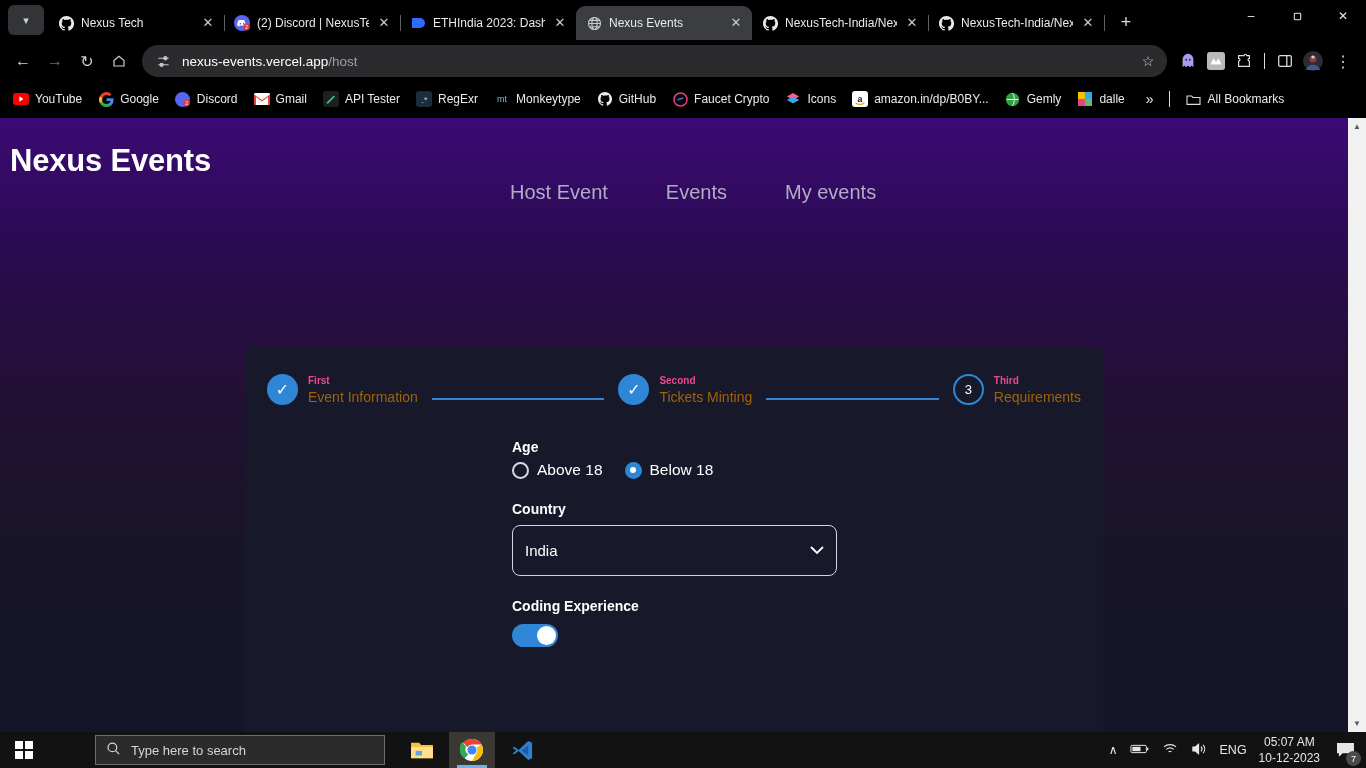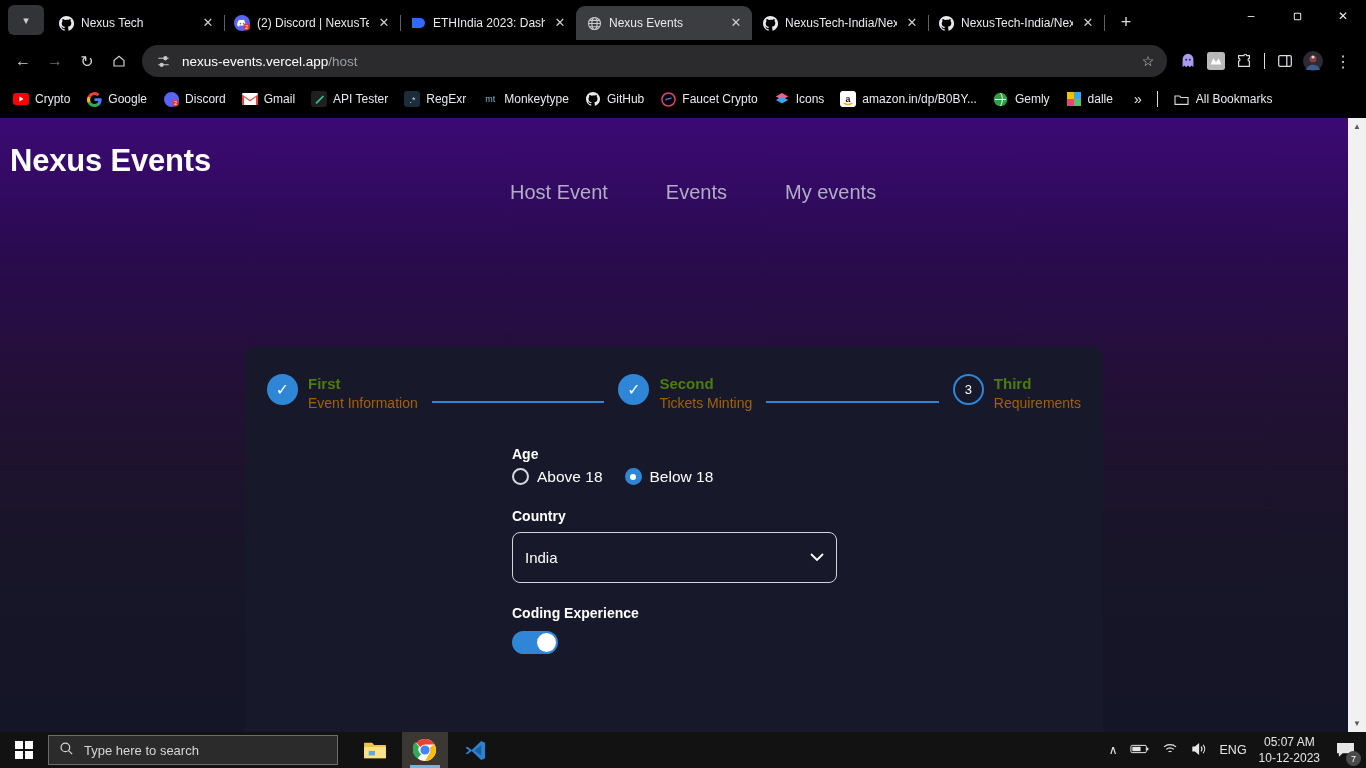--- a/index.html
+++ b/index.html
@@ -78,21 +78,21 @@
   .card {
     position: absolute; left: 245px; top: 229px; width: 858px; height: 443px;
     background: #171829; border-radius: 10px;
   }
 
   .stepper { display: flex; align-items: center; padding: 27px 22px 0 22px; }
   .step { display: flex; align-items: flex-start; gap: 10px; flex: none; }
   .circle { width: 31px; height: 31px; border-radius: 50%; display: flex; align-items: center; justify-content: center; flex:none; }
   .circle.done { background: #3086d6; color: #fff; }
   .circle.todo { border: 2px solid #3086d6; color: #ffffff; font-size: 13px; background: transparent; }
-  .steptxt .t1 { font-size: 15px; font-weight: bold; color: #4d7c0f; line-height: 1.35; }
+  .steptxt .t1 { font-size: 10px; font-weight: bold; color: #ec4899; line-height: 1.35; }
   .steptxt .t2 { font-size: 14px; color: #a16207; line-height: 1.4; }
   .connector { flex: 1; height: 2px; background: #3086d6; margin: 16px 14px 0 14px; }
 
   .form-title { text-align: center; font-size: 31px; font-weight: bold; color: #ffffff; margin-top: 26px; letter-spacing: -0.3px; }
 
   .fields { padding: 32px 0 0 267px; }
   .flabel { font-size: 14px; font-weight: bold; color: #ffffff; margin-bottom: 6px; }
   .radio-row { display: flex; align-items: center; gap: 8px; }
   .radio { width: 17px; height: 17px; border-radius: 50%; border: 2px solid #d8d8e2; display:flex; align-items:center; justify-content:center; flex:none; }
   .radio.sel { border-color: #3086d6; background: #3086d6; }
@@ -109,21 +109,21 @@
   .toggle .knob { position: absolute; right: 2px; top: 2px; width: 19px; height: 19px; border-radius: 50%; background: #fff; }
 
   .scrollbar { position: absolute; right: 0; top: 0; width: 18px; height: 614px; background: #f1f1f1; }
   .sb-arrow { height: 17px; display:flex; align-items:center; justify-content:center; color:#5a5a5a; font-size:8px; }
   .sb-arrow.bot { position: absolute; bottom: 0; left:0; right:0; }
 
   
   .taskbar { position: absolute; left:0; bottom:0; width: 1366px; height: 36px; background: #121212; display: flex; align-items: center; }
   .start { width: 48px; height: 36px; display: flex; align-items: center; justify-content: center; }
   .searchbox { width: 290px; height: 30px; background: #2b2b2b; border: 1px solid #6d6d6d; display: flex; align-items: center;
-               gap: 10px; padding: 0 10px; color: #d6d6d6; font-size: 13px; }
+               gap: 10px; padding: 0 10px; color: #d6d6d6; font-size: 13px; margin-left: 47px; }
   .tb-apps { display: flex; align-items: center; margin-left: 14px; gap: 4px; }
   .tb-app { width: 46px; height: 36px; display: flex; align-items: center; justify-content: center; position: relative; }
   .tb-app.active { background: #3b3732; }
   .tb-app.active::after { content:''; position:absolute; bottom:0; left:8px; right:8px; height:3px; background:#6fb3e8; }
   .tray { margin-left: auto; display: flex; align-items: center; gap: 12px; padding-right: 8px; color: #e6e6e6; font-size: 12px; }
   .tray .lang { font-size: 12.5px; }
   .clock { text-align: center; font-size: 12px; line-height: 1.35; }
   .notif { position: relative; width: 26px; height: 26px; display:flex; align-items:center; justify-content:center; }
   .notif .badge { position: absolute; right: -3px; bottom: -3px; width: 15px; height: 15px; border-radius: 50%;
                   background: #4a4a4a; color:#fff; font-size: 9px; display:flex; align-items:center; justify-content:center; }
@@ -280,21 +280,21 @@
   </div>
 
   <div class="bookmarks">
     <div class="bm">
         <span class="bmi">
           <svg width="16" height="12" viewBox="0 0 16 12">
             <rect width="16" height="12" rx="3" fill="#ff0000"></rect>
             <path d="M6.4 3.2 10.4 6l-4 2.8z" fill="#fff"></path>
           </svg>
         </span>
-        <span>Crypto</span>
+        <span>YouTube</span>
       </div>
     <div class="bm">
         <span class="bmi">
           <svg width="15" height="15" viewBox="0 0 16 16">
             <path d="M15.5 8.2c0-.6 0-1-.1-1.5H8v3h4.2a3.6 3.6 0 0 1-1.6 2.4v2h2.6c1.5-1.4 2.3-3.4 2.3-5.9z" fill="#4285f4"></path>
             <path d="M8 16c2.2 0 4-.7 5.2-1.9l-2.6-2c-.7.5-1.6.8-2.6.8-2 0-3.8-1.4-4.4-3.2H.9v2.1A8 8 0 0 0 8 16z" fill="#34a853"></path>
             <path d="M3.6 9.7a4.8 4.8 0 0 1 0-3.1V4.5H.9a8 8 0 0 0 0 7.2z" fill="#fbbc05"></path>
             <path d="M8 3.2c1.2 0 2.2.4 3 1.2l2.3-2.3A8 8 0 0 0 .9 4.5l2.7 2.1C4.2 4.6 6 3.2 8 3.2z" fill="#ea4335"></path>
           </svg>
         </span>

